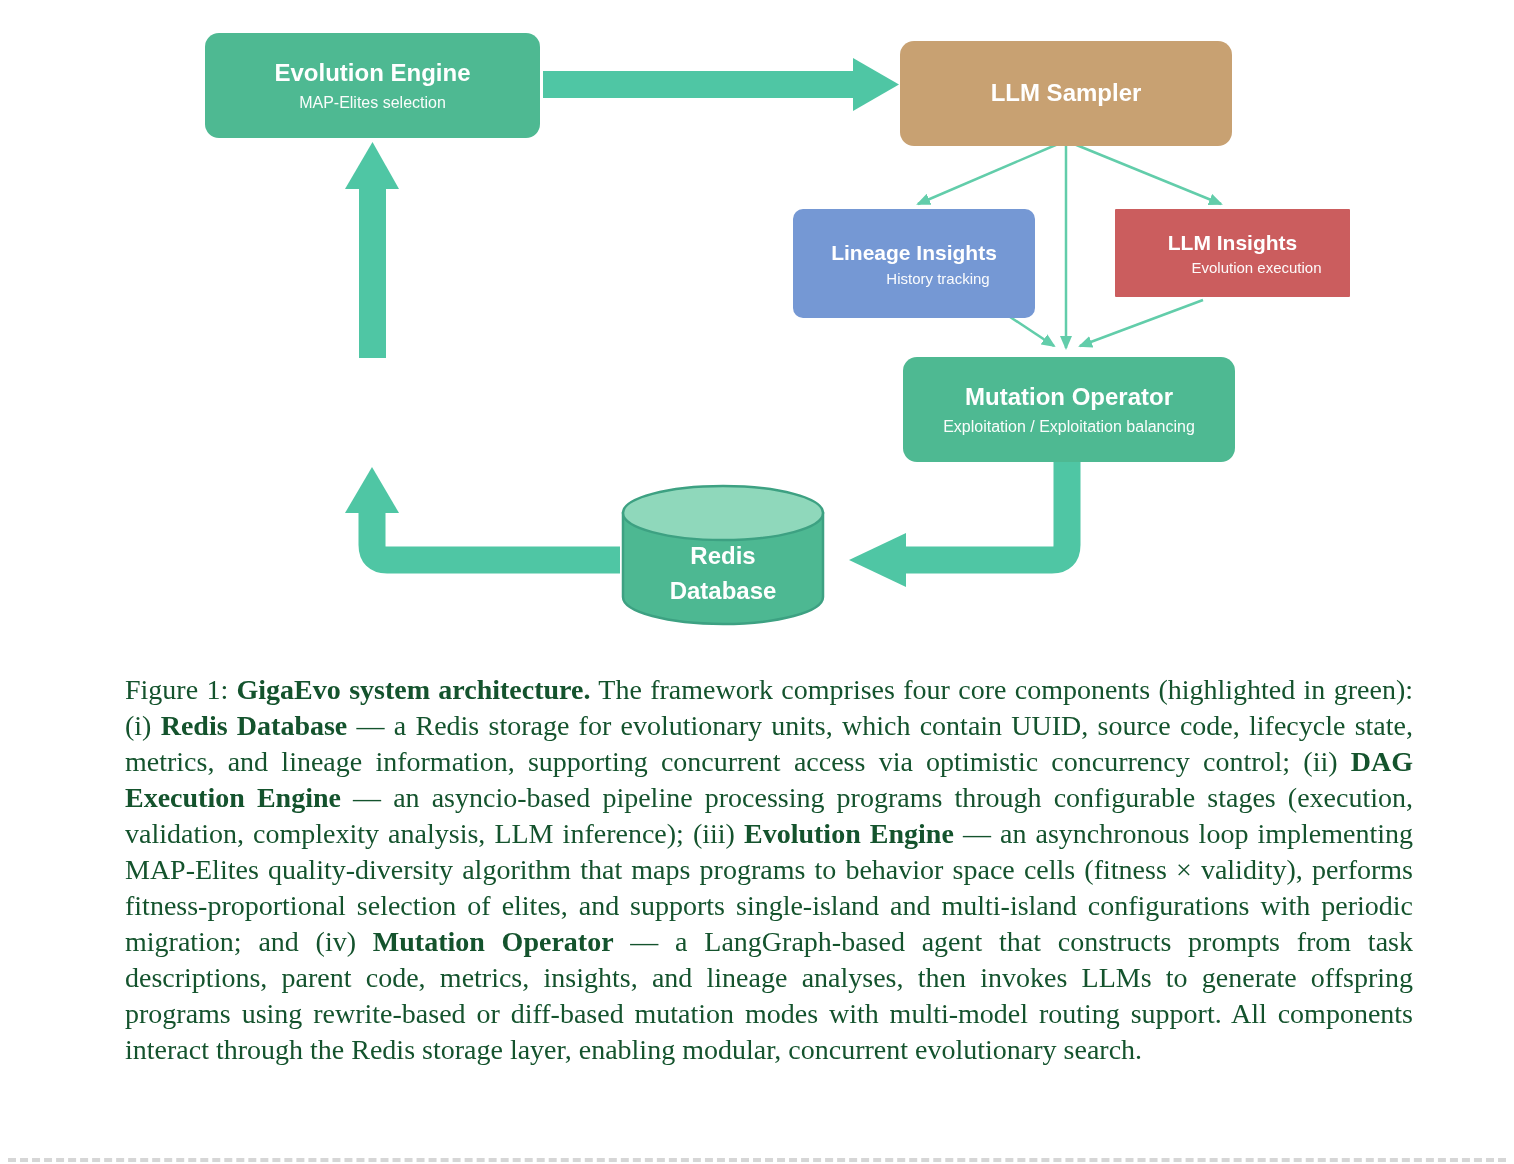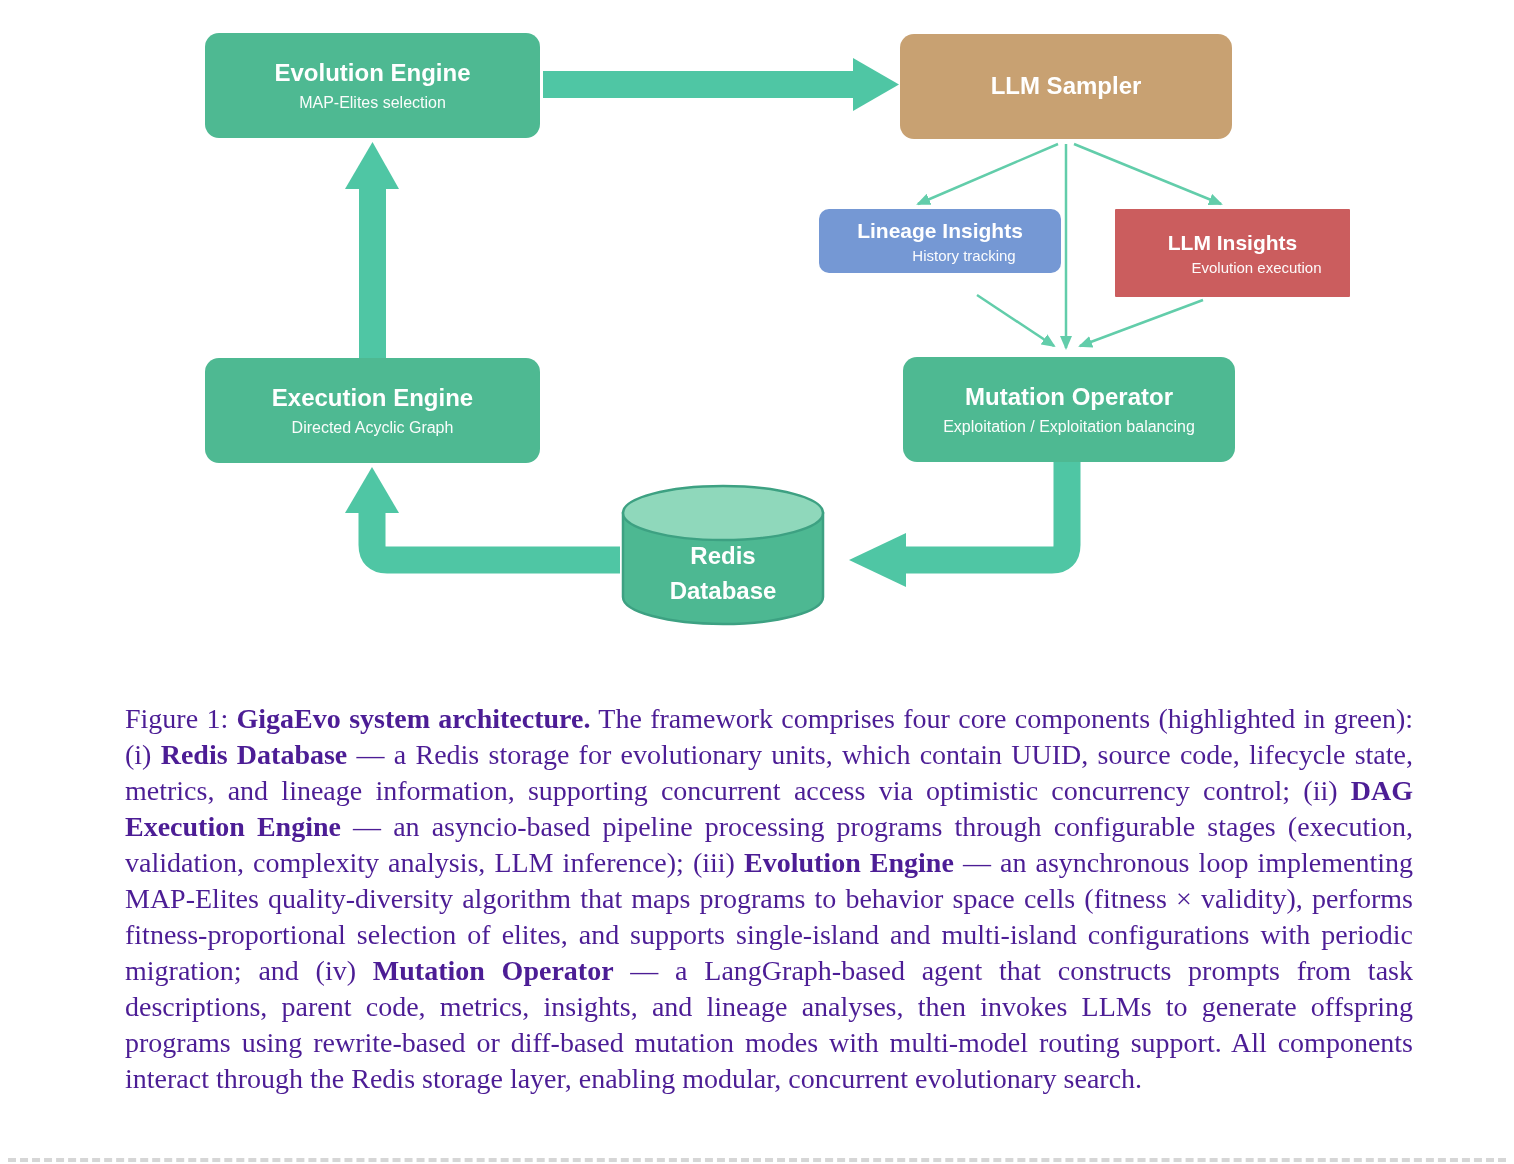--- a/index.html
+++ b/index.html
@@ -28,38 +28,38 @@
   .node .title{font-weight:700;font-size:24px;line-height:1.2;}
   .node .subtitle{font-size:16px;font-weight:400;margin-top:6px;opacity:.97;}
   .node-green{background:var(--node-green);}
   .node-tan{background:var(--node-tan);}
   .node-blue{background:var(--node-blue);border-radius:10px;}
   .node-red{background:var(--node-red);border-radius:1px;}
   .node-small .title{font-size:21px;}
   .node-small .subtitle{font-size:15px;margin-top:4px;margin-left:48px;}
 
   .n-evolution{left:205px;top:33px;width:335px;height:105px;}
-  .n-sampler{left:900px;top:34px;width:332px;height:105px;}
-  .n-lineage{left:819px;top:209px;width:242px;height:64px;}
+  .n-sampler{left:900px;top:41px;width:332px;height:105px;}
+  .n-lineage{left:793px;top:209px;width:242px;height:109px;}
   .n-llm-insights{left:1115px;top:209px;width:235px;height:88px;}
   .n-mutation{left:903px;top:357px;width:332px;height:105px;}
   .n-execution{left:205px;top:358px;width:335px;height:105px;}
 
   svg .thick{fill:var(--arrow-green);}
   svg .elbow{stroke:var(--arrow-green);fill:none;stroke-width:27px;stroke-linejoin:round;}
   svg .thin{stroke:var(--thin-arrow-green);stroke-width:2.5px;fill:none;}
   svg .thin-head{fill:var(--thin-arrow-green);}
   svg .cyl-body{fill:var(--cylinder-body);stroke:var(--cylinder-stroke);stroke-width:2.5px;}
   svg .cyl-top{fill:var(--cylinder-top);stroke:var(--cylinder-stroke);stroke-width:2.5px;}
   svg .cyl-text{fill:#fff;font-family:"Liberation Sans",sans-serif;font-weight:700;font-size:24px;text-anchor:middle;}
 
   .caption{
     position:absolute;left:125px;top:672px;width:1288px;
     font-family:"Liberation Serif",serif;font-size:28px;line-height:36px;
-    color:#4c1d95;text-align:justify;margin-top:29px;
+    color:#14532d;text-align:justify;
   }
   .caption .b{font-weight:bold;}
 
   .bottom-dashes{
     position:absolute;left:8px;bottom:2px;width:1498px;height:0;
     border-top:4px dashed #cccccc;opacity:.8;
   }
 </style>
 </head>
 <body>
@@ -124,22 +124,18 @@
   <div class="node node-red node-small n-llm-insights">
     <div class="title">LLM Insights</div>
     <div class="subtitle">Evolution execution</div>
   </div>
 
   <div class="node node-green n-mutation">
     <div class="title">Mutation Operator</div>
     <div class="subtitle">Exploitation / Exploitation balancing</div>
   </div>
 
-  <div class="node node-green n-execution">
-    <div class="title">Execution Engine</div>
-    <div class="subtitle">Directed Acyclic Graph</div>
-  </div>
 
 </div>
 
 <div class="caption"><span>Figure 1: </span><span class="b">GigaEvo system architecture.</span><span> The framework comprises four core components (highlighted in green): (i) </span><span class="b">Redis Database</span><span> — a Redis storage for evolutionary units, which contain UUID, source code, lifecycle state, metrics, and lineage information, supporting concurrent access via optimistic concurrency control; (ii) </span><span class="b">DAG Execution Engine</span><span> — an asyncio-based pipeline processing programs through configurable stages (execution, validation, complexity analysis, LLM inference); (iii) </span><span class="b">Evolution Engine</span><span> — an asynchronous loop implementing MAP-Elites quality-diversity algorithm that maps programs to behavior space cells (fitness × validity), performs fitness-proportional selection of elites, and supports single-island and multi-island configurations with periodic migration; and (iv) </span><span class="b">Mutation Operator</span><span> — a LangGraph-based agent that constructs prompts from task descriptions, parent code, metrics, insights, and lineage analyses, then invokes LLMs to generate offspring programs using rewrite-based or diff-based mutation modes with multi-model routing support. All components interact through the Redis storage layer, enabling modular, concurrent evolutionary search.</span></div>
 
 <div class="bottom-dashes"></div>
 
 </body></html>

